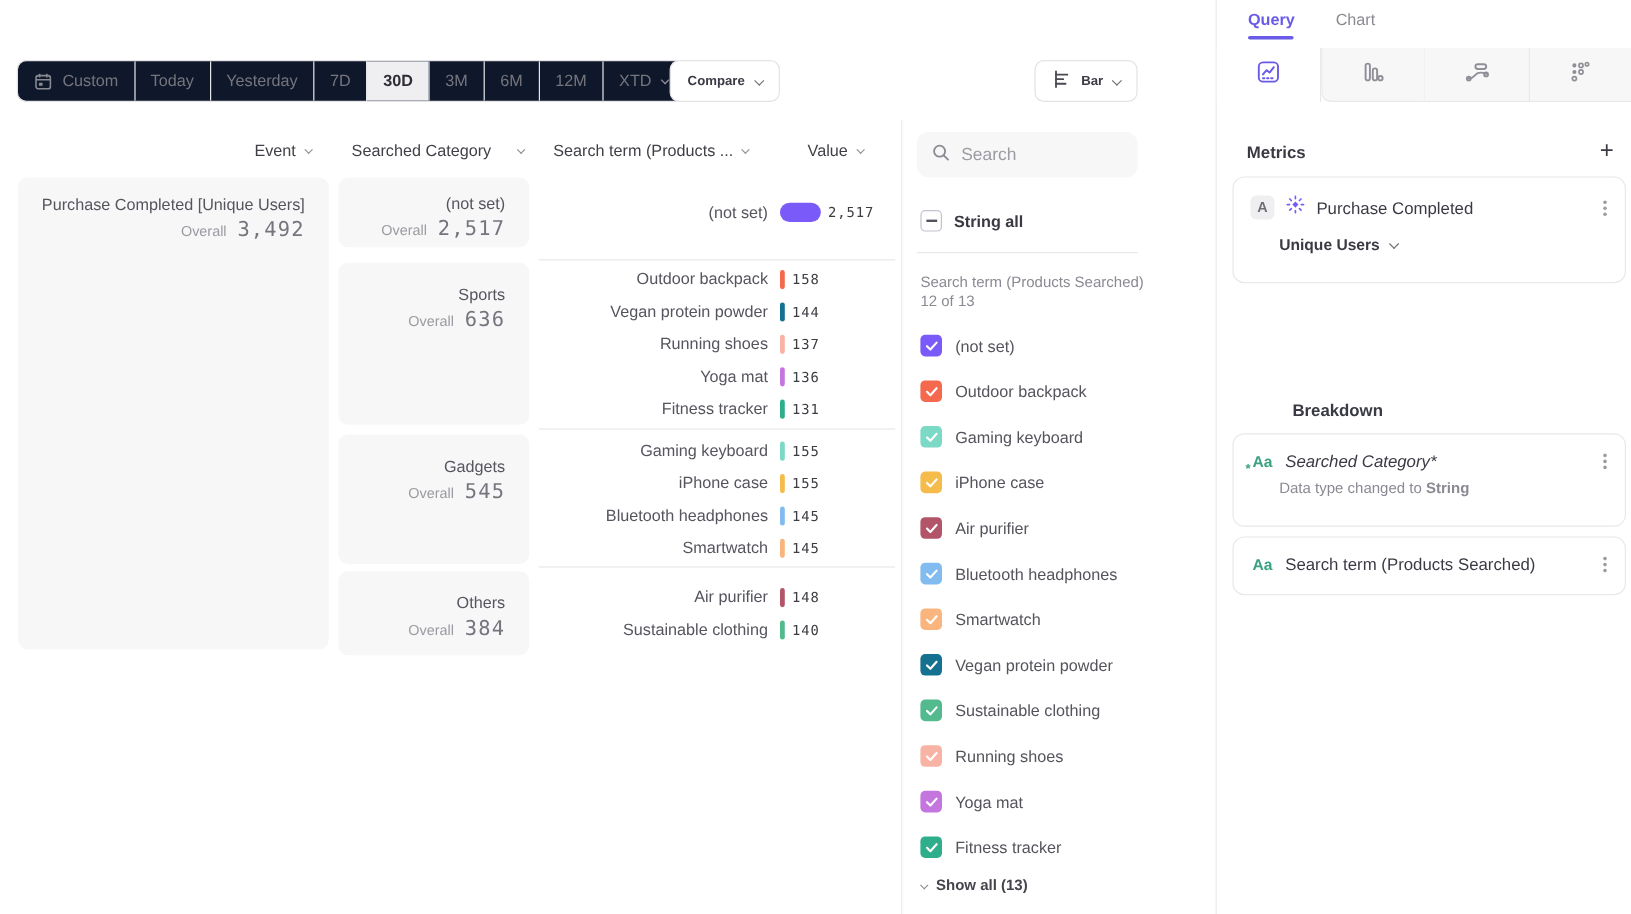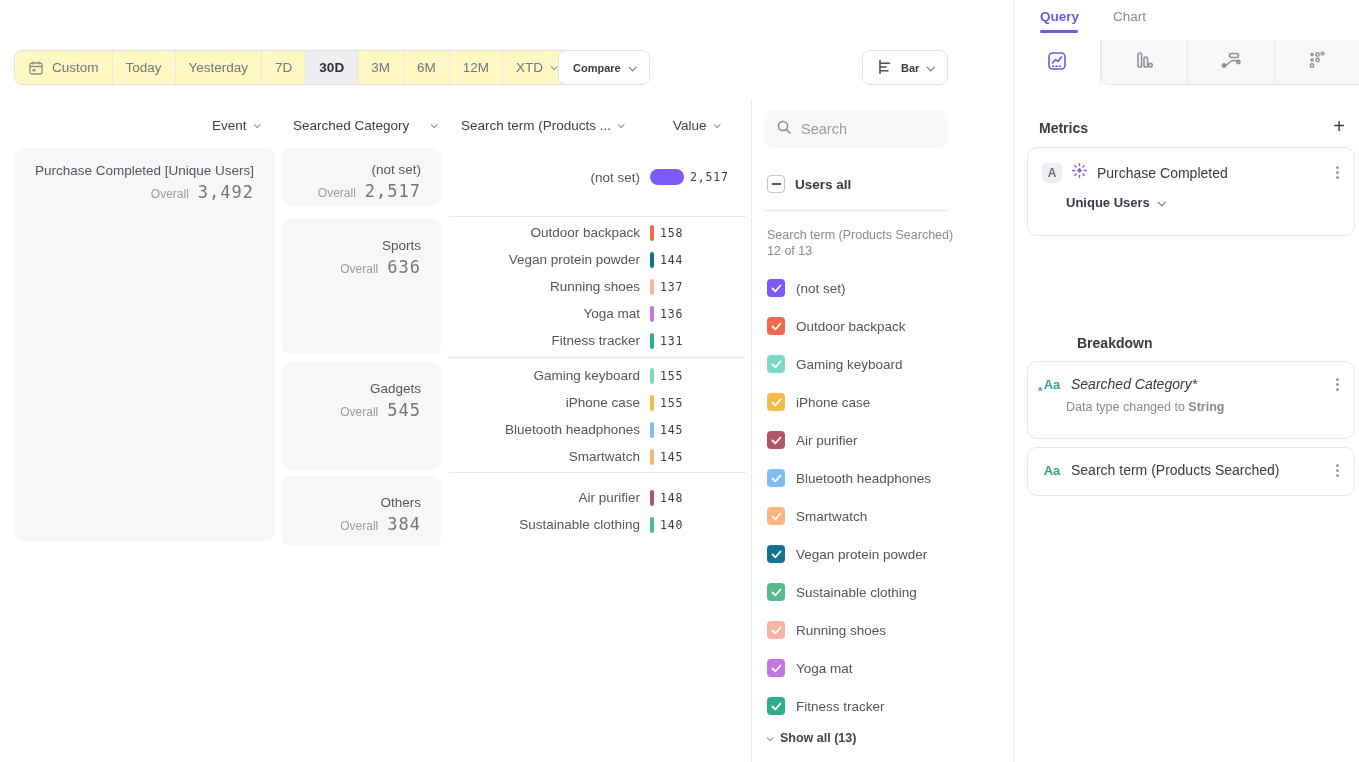--- a/index.html
+++ b/index.html
@@ -2,21 +2,21 @@
 <html><head>
 <meta charset="utf-8">
 <style>
   * { margin:0; padding:0; box-sizing:border-box; }
   html,body { width:1359px; height:762px; background:#fff; overflow:hidden;
     font-family:"Liberation Sans", sans-serif; color:#55555E; }
   .abs { position:absolute; }
 
   
   .seg-control { left:14px; top:50px; height:35px; display:inline-flex; align-items:stretch;
-    border:1px solid #E3E3E6; border-radius:8px; overflow:hidden; background:#fef9c3; }
+    border:1px solid #E3E3E6; border-radius:8px; overflow:hidden; background:#0f172a; }
   .seg { padding:0 13px; display:flex; align-items:center; gap:8px; font-size:13.5px;
     color:#75757D; border-left:1px solid #E7E7EA; cursor:pointer; white-space:nowrap; }
   .seg:first-child { border-left:none; }
   .seg.active { background:#EFEFF1; color:#2E2E36; font-weight:700; }
   .btn { height:35px; border:1px solid #E3E3E6; border-radius:8px; background:#fff;
     display:flex; align-items:center; gap:8px; padding:0 14px; font-size:11px;
     color:#3A3A44; font-weight:600; cursor:pointer; }
   .chev { display:inline-block; width:6px; height:6px; border-right:1.6px solid #6F6F78;
     border-bottom:1.6px solid #6F6F78; transform:rotate(45deg) translateY(-1px); }
   .chev.sm { width:5px; height:5px; border-color:#8F8F98; }
@@ -335,21 +335,21 @@
 <div class="abs legend">
   <div class="searchbox">
     <span><svg width="16" height="16" viewBox="0 0 16 16" fill="none" stroke="#8A8A93" stroke-width="1.5" stroke-linecap="round">
           <circle cx="7" cy="7" r="4.6"></circle>
           <path d="M10.6 10.6L14 14"></path>
         </svg></span>
     <input type="text" placeholder="Search" style="">
   </div>
   <div class="selectall">
     <span class="cbx-ind"></span>
-    <span>Users all</span>
+    <span>String all</span>
   </div>
   <div class="legend-div"></div>
   <div class="legend-title">Search term (Products Searched) 12 of 13</div>
   <div class="legend-list">
       <div class="litem">
         <span class="cbx" style="background: rgb(122, 90, 248);">
           <svg width="11" height="9" viewBox="0 0 11 9" fill="none" stroke="#fff" stroke-width="1.8" stroke-linecap="round" stroke-linejoin="round">
             <path d="M1.5 4.5l2.8 2.8L9.5 1.5"></path>
           </svg>
         </span>

